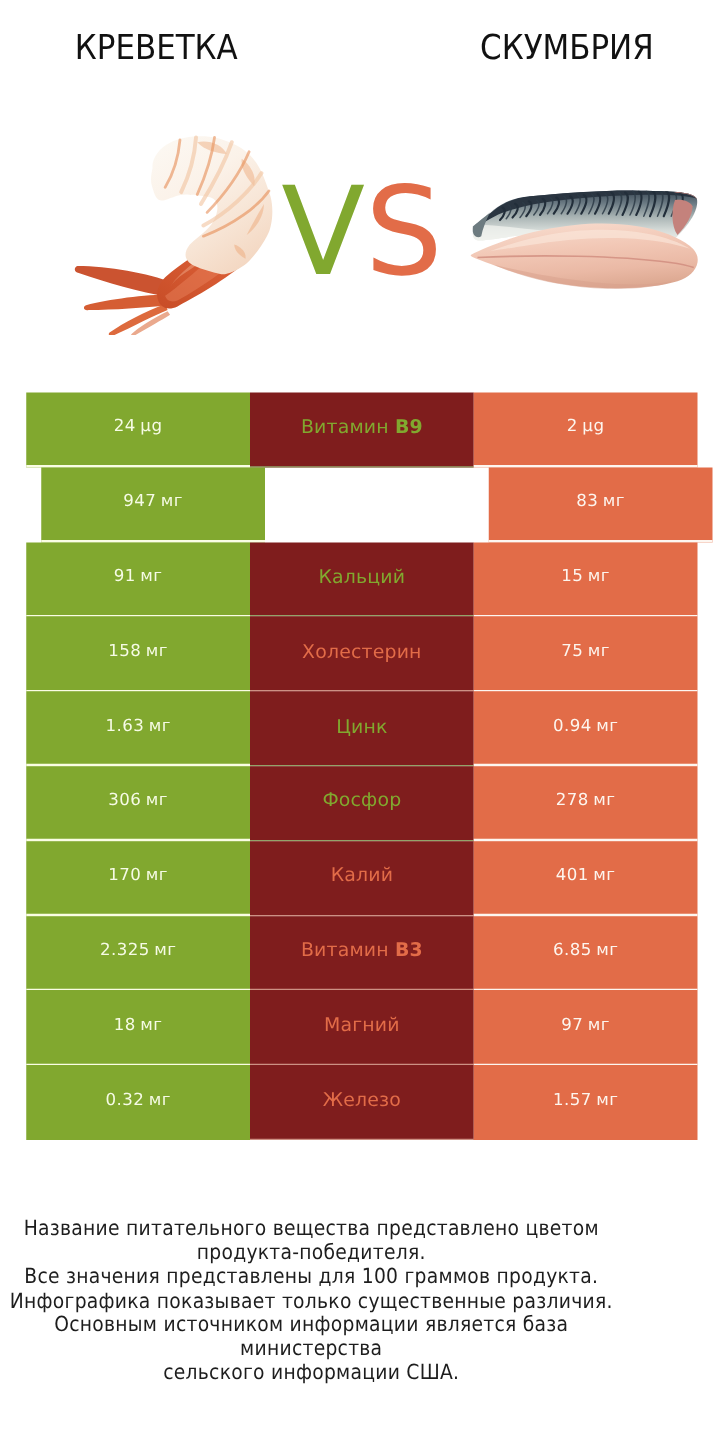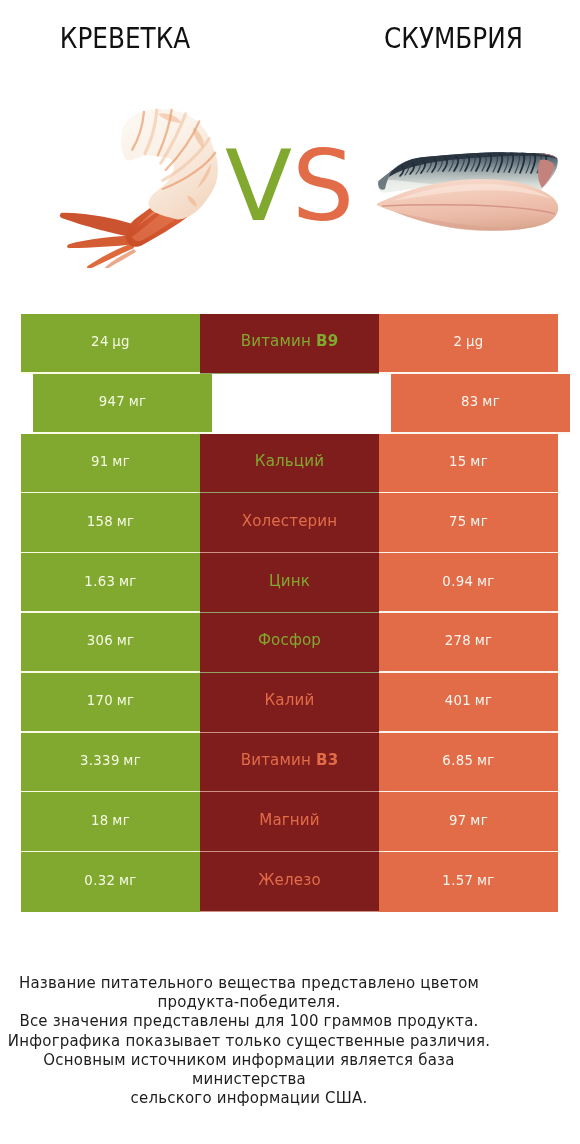--- a/index.html
+++ b/index.html
@@ -327,21 +327,21 @@
         </div>
         <div class="cell c-r">
           <span class="num">401</span>
           <span class="unit">мг</span>
         </div>
         <div class="sep"></div>
         <div class="sep2"></div>
       </div>
       <div class="row" style="top: 418.6px; position: absolute; left: 0px; width: 537px;">
         <div class="cell c-l">
-          <span class="num">3.339</span>
+          <span class="num">2.325</span>
           <span class="unit">мг</span>
         </div>
         <div class="cell c-m" style="border-bottom:1.2px solid #cd9184">
           <span class="lab" style="color:#e26c48">Витамин <b>B3</b></span>
         </div>
         <div class="cell c-r">
           <span class="num">6.85</span>
           <span class="unit">мг</span>
         </div>
         <div class="sep"></div>

